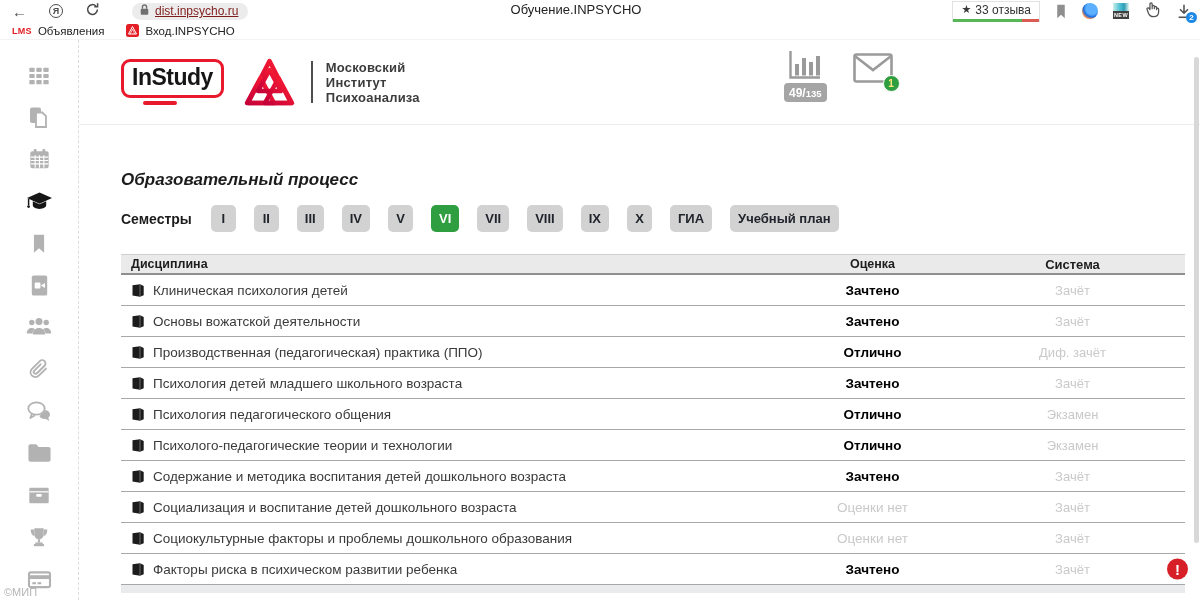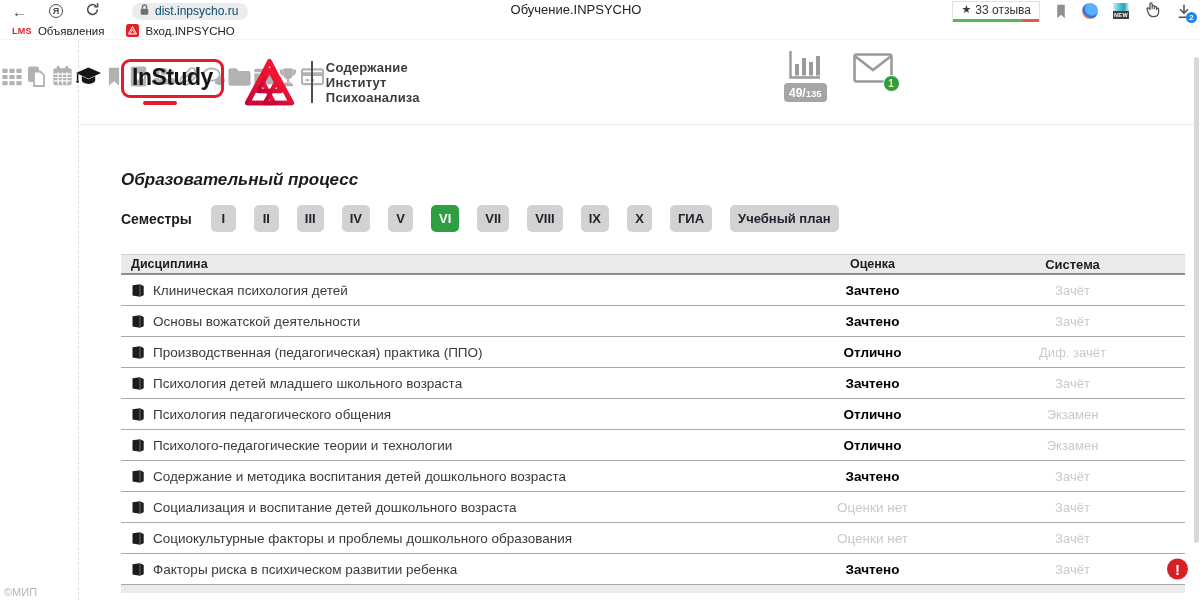--- a/index.html
+++ b/index.html
@@ -6,21 +6,21 @@
   html,body { width:1200px; height:600px; overflow:hidden; background:#fff;
     font-family:"Liberation Sans", sans-serif; }
 
   
   .chrome-top { height:22px; display:flex; align-items:center; padding:0 8px 0 12px; position:relative; background:#fff; }
   .nav-left { display:flex; align-items:center; gap:22px; }
   .glyph-btn { color:#4a4a4a; font-size:15px; line-height:1; cursor:default; }
   .ya-circle { width:14px; height:14px; border:1.5px solid #4a4a4a; border-radius:50%;
     font-size:9px; font-weight:bold; color:#4a4a4a; display:flex; align-items:center; justify-content:center; }
   .url-pill { display:flex; align-items:center; gap:5px; background:#ececec; border-radius:9px;
-    height:17px; padding:0 10px 0 7px; margin-left:10px; font-size:12px; color:#0c4a6e; }
+    height:17px; padding:0 10px 0 7px; margin-left:10px; font-size:12px; color:#7f1d1d;text-decoration:underline; }
   .tab-title { position:absolute; left:48%; transform:translateX(-50%); top:2px;
     font-size:13px; color:#222; }
   .nav-right { margin-left:auto; display:flex; align-items:center; gap:15px; }
   .reviews { position:relative; border:1px solid #e2e2e2; border-bottom:none;
     padding:1px 8px 5px; font-size:12px; color:#333; display:flex; align-items:center; gap:4px; }
   .reviews .star { font-size:11px; color:#3a3a3a; }
   .rv-bar { position:absolute; left:0; right:0; bottom:0; height:3px;
     background:linear-gradient(to right,#57b757 0 80%,#d95b52 80% 100%); }
   .flag-icon svg, .dl-icon svg { display:block; }
   .planet { width:16px; height:16px; border-radius:50%;
@@ -34,22 +34,22 @@
     background:#1e88e5; color:#fff; font-size:8px; font-weight:bold; display:flex; align-items:center; justify-content:center; }
 
   .bookmarks-bar { height:18px; display:flex; align-items:center; gap:22px; padding:0 12px;
     font-size:11.5px; color:#222; border-bottom:1px solid #f3f3f3; }
   .bm-item { display:flex; align-items:center; gap:6px; }
   .lms-logo { color:#e31e24; font-weight:bold; font-size:9px; letter-spacing:.3px; }
   .mip-fav { display:block; }
 
   
   .app { display:flex; height:560px; position:relative; }
-  .sidebar { width:79px; border-right:1px dashed #ddd; display:flex; flex-direction:row;
-    align-items:flex-start; padding-top:15px; position:relative; flex-shrink:0; }
+  .sidebar { width:79px; border-right:1px dashed #ddd; display:flex; flex-direction:column;
+    align-items:flex-end; padding-top:15px; position:relative; flex-shrink:0; }
   .sb-item { height:43px; display:flex; align-items:center; justify-content:center; width:100%; }
   .sb-item svg { display:block; }
   .sb-footer { position:absolute; bottom:2px; left:4px; font-size:11px; color:#b5b5b5; }
 
   .main { flex:1; position:relative; }
 
   
   .site-header { height:85px; display:flex; align-items:center; padding-left:42px;
     border-bottom:1px solid #ececec; position:relative; }
   .instudy { margin-right:18px; }
@@ -299,21 +299,21 @@
             </linearGradient>
           </defs>
         <g fill="none" stroke="url(#redg)" stroke-width="4.5" stroke-linejoin="round">
           <path d="M27.5 4 L49 46 L6 46 Z"></path>
           <path d="M18.5 21 L32 46 L5 46 Z"></path>
           <path d="M36.5 21 L50 46 L23 46 Z"></path>
           <path d="M27.5 13 L39 34 L16 34 Z"></path>
         </g>
       </svg>
       <div class="hdr-divider"></div>
-      <div class="institute-name">Содержание
+      <div class="institute-name">Московский
 Институт
 Психоанализа</div>
 
       <div class="header-icons">
         <div class="stat-block">
           <svg width="38" height="32" viewBox="0 0 38 32">
               <path d="M4.5 2v26.5H34" stroke="#9a9a9a" stroke-width="2.4" fill="none"></path>
               <rect x="9" y="15" width="4" height="11.5" fill="#9a9a9a"></rect>
               <rect x="16" y="9" width="4" height="17.5" fill="#9a9a9a"></rect>
               <rect x="23" y="13" width="4" height="13.5" fill="#9a9a9a"></rect>

